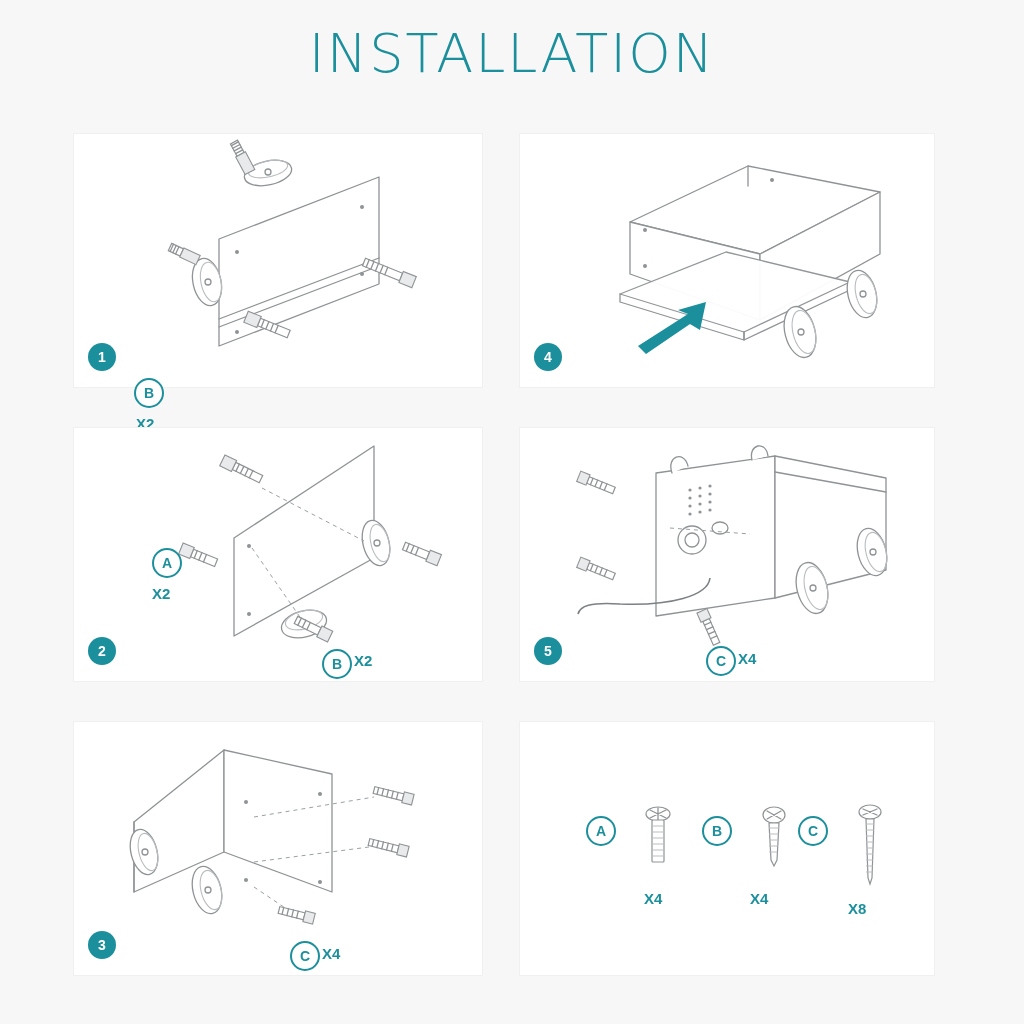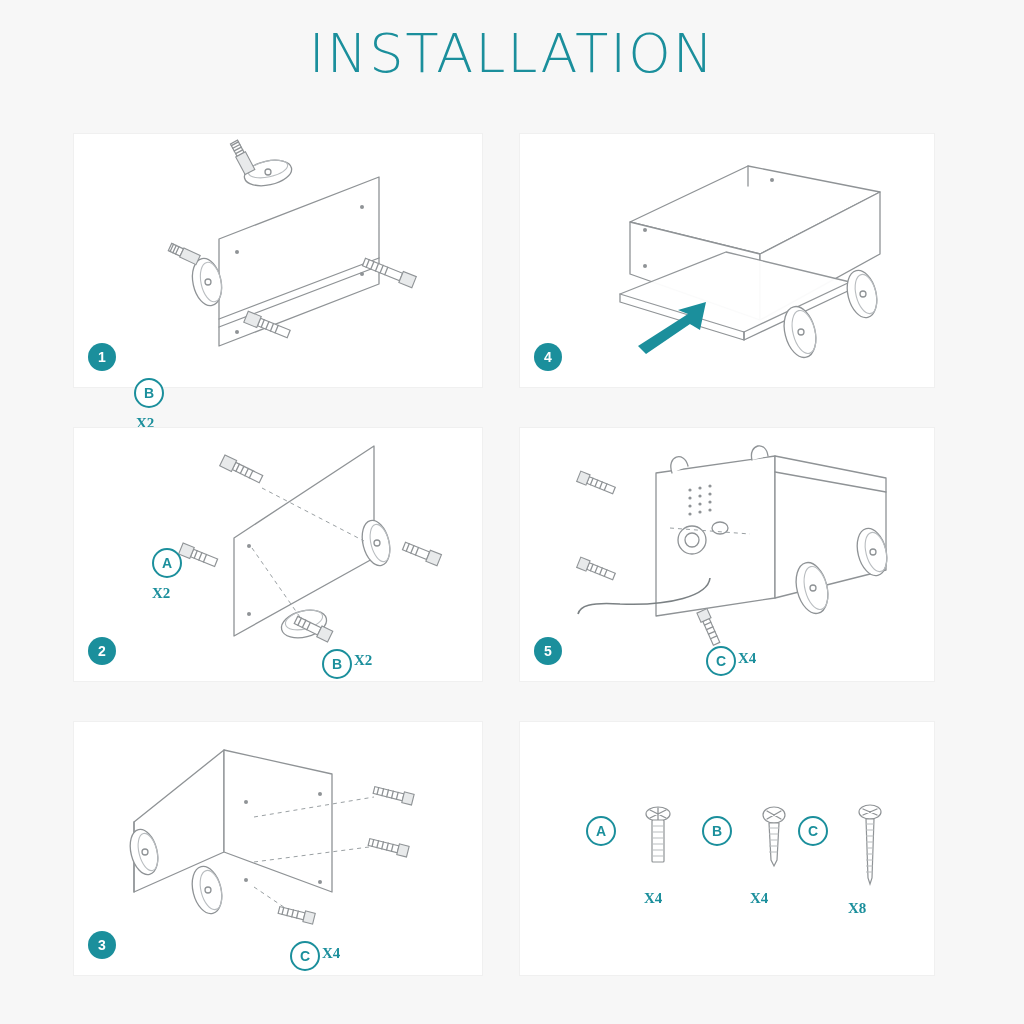--- a/index.html
+++ b/index.html
@@ -48,21 +48,20 @@
     border:2px solid #1b8f9c;
     color:#1b8f9c;
     font-size:14px;font-weight:bold;
     display:flex;align-items:center;justify-content:center;
     background:#fff;
   }
   .qty{
     position:absolute;
     font-size:15px;font-weight:bold;color:#1b8f9c;
     white-space:nowrap;
-    font-family:Liberation Serif, serif;
   }
   svg{position:absolute;left:0;top:0;overflow:visible;}
   .ln{fill:none;stroke:#8f9396;stroke-width:1.3;stroke-linejoin:round;stroke-linecap:round;}
   .ln-l{fill:none;stroke:#b9bdc0;stroke-width:1.1;}
   .dash{fill:none;stroke:#9aa0a3;stroke-width:1;stroke-dasharray:4 4;}
   .fillw{fill:#ffffff;}
   .arrow{fill:#1b8f9c;}
   .cord{fill:none;stroke:#7b8184;stroke-width:1.6;}
   .sc{fill:#ffffff;stroke:#8f9396;stroke-width:1.2;}
   .sc-d{fill:#e8eaeb;stroke:#8f9396;stroke-width:1.1;}

